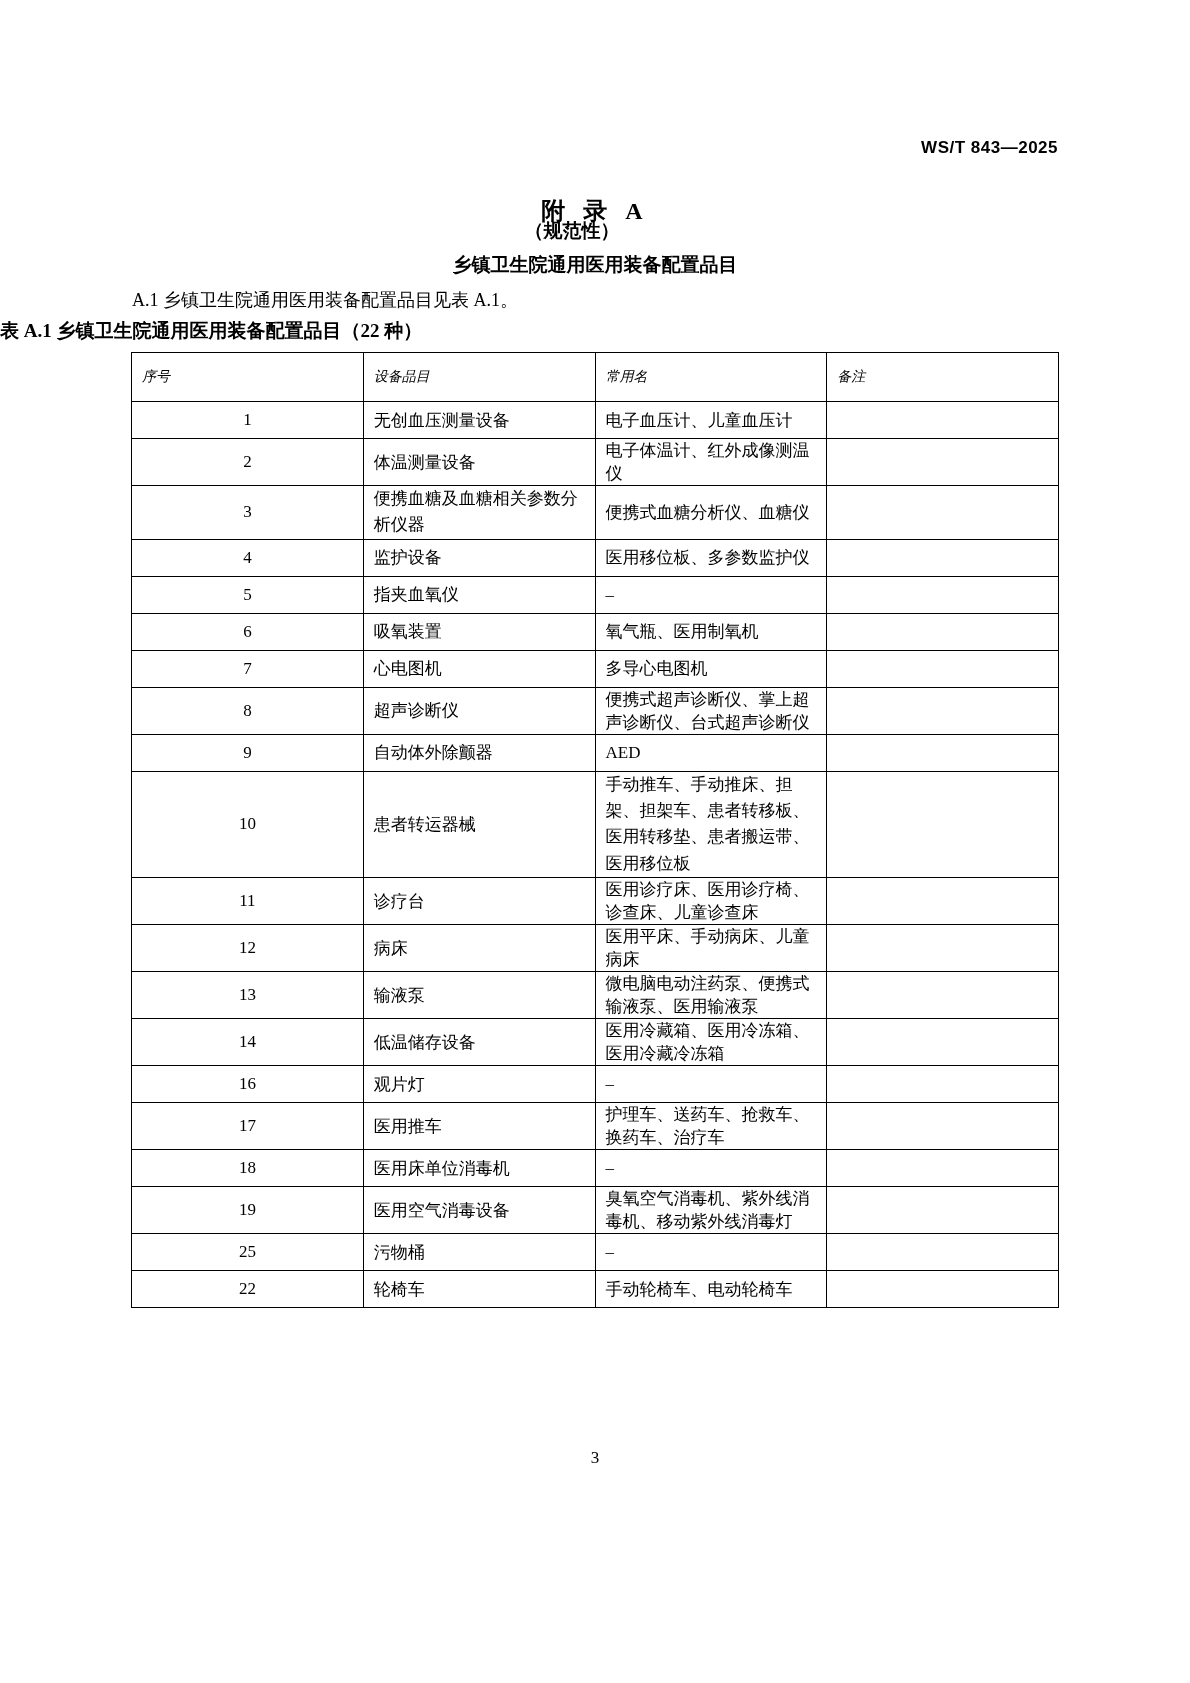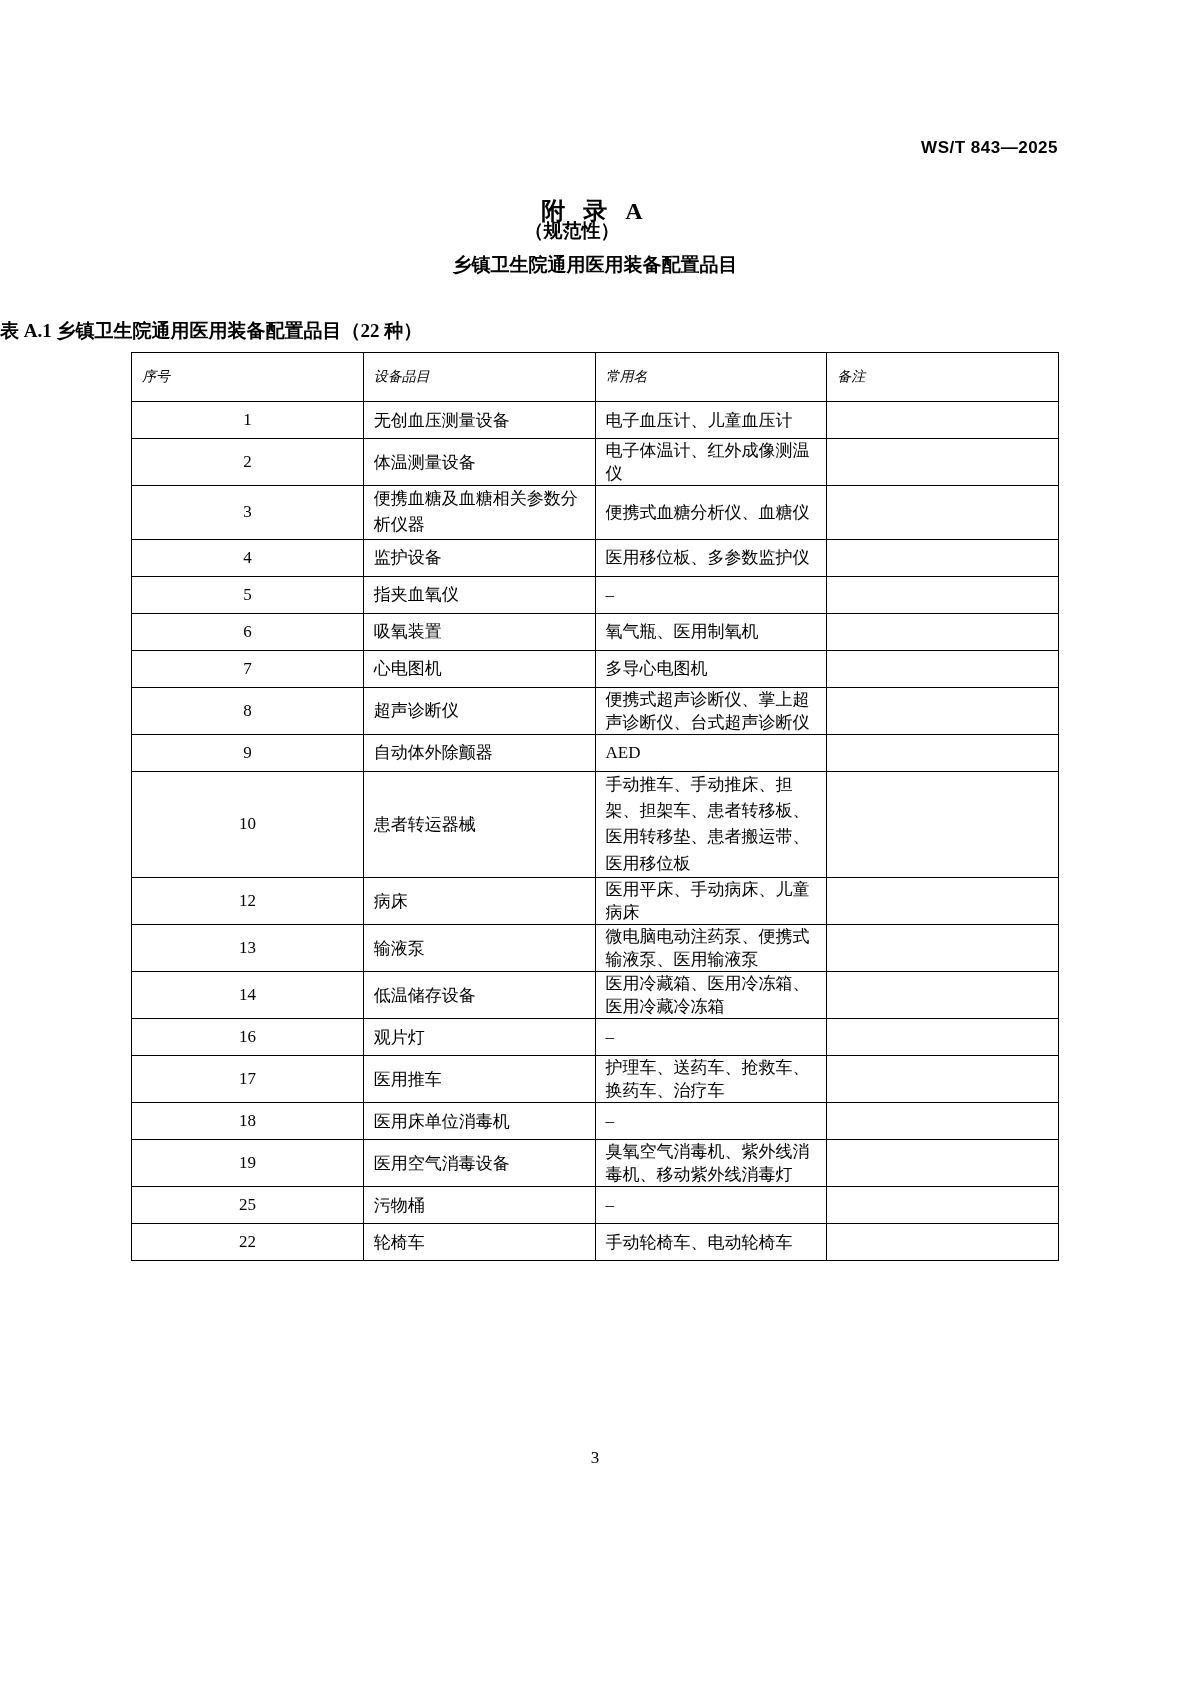--- a/index.html
+++ b/index.html
@@ -129,20 +129,21 @@
 </head>
 <body>
 
 <div class="page">
 
   <div class="header-code">WS/T 843—2025</div>
 
   <div class="annex-title">附 录 A</div>
   <div class="annex-sub">（规范性）</div>
   <div class="annex-name">乡镇卫生院通用医用装备配置品目</div>
+  <div class="clause">A.1 乡镇卫生院通用医用装备配置品目见表 A.1。</div>
   <div class="table-caption">表 A.1 乡镇卫生院通用医用装备配置品目（22 种）</div>
 
   <table class="equip">
     <thead>
       <tr>
         <th class="c-no">序号</th>
         <th class="c-item">设备品目</th>
         <th class="c-common">常用名</th>
         <th class="c-remark">备注</th>
       </tr>
@@ -202,20 +203,26 @@
         <td class="c-common">AED</td>
         <td class="c-remark"></td>
       </tr>
       <tr class="tall">
         <td class="c-no">10</td>
         <td class="c-item">患者转运器械</td>
         <td class="c-common wrap2">手动推车、手动推床、担架、担架车、患者转移板、医用转移垫、患者搬运带、医用移位板</td>
         <td class="c-remark"></td>
       </tr>
       <tr>
+        <td class="c-no">11</td>
+        <td class="c-item">诊疗台</td>
+        <td class="c-common">医用诊疗床、医用诊疗椅、诊查床、儿童诊查床</td>
+        <td class="c-remark"></td>
+      </tr>
+      <tr>
         <td class="c-no">12</td>
         <td class="c-item">病床</td>
         <td class="c-common">医用平床、手动病床、儿童病床</td>
         <td class="c-remark"></td>
       </tr>
       <tr>
         <td class="c-no">13</td>
         <td class="c-item">输液泵</td>
         <td class="c-common">微电脑电动注药泵、便携式输液泵、医用输液泵</td>
         <td class="c-remark"></td>

